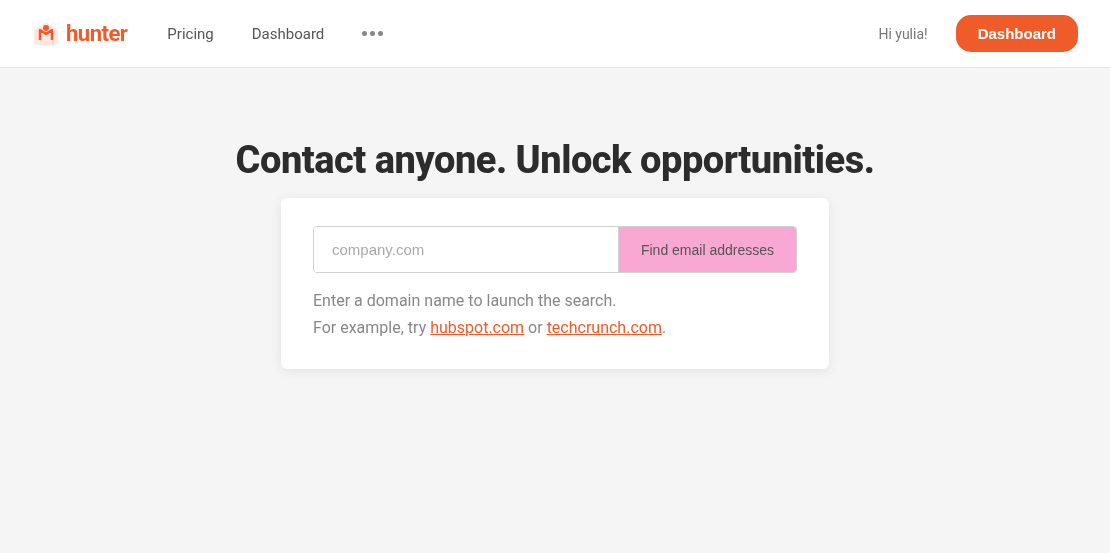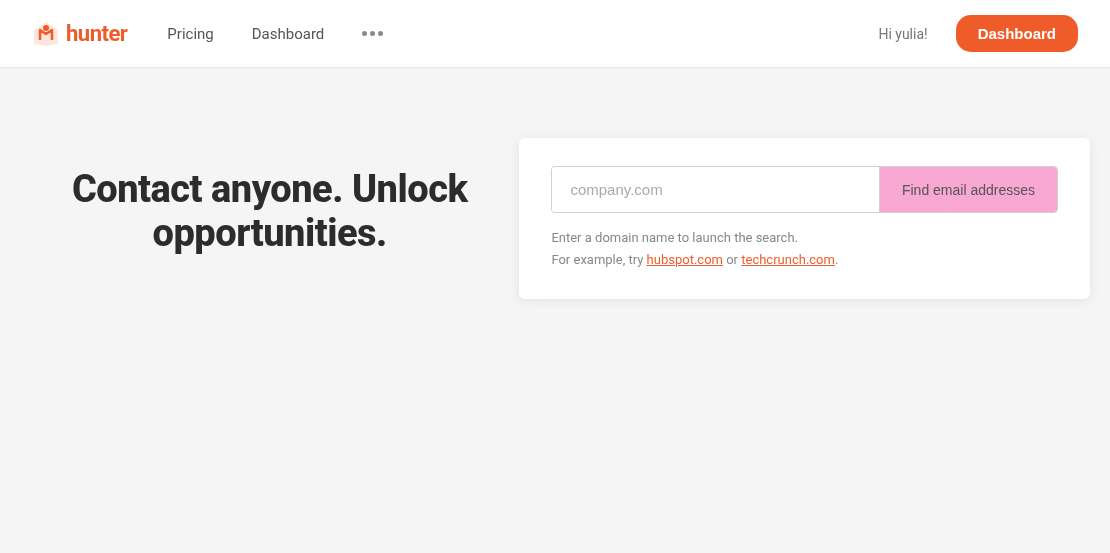--- a/index.html
+++ b/index.html
@@ -77,21 +77,21 @@
       padding: 10px 22px;
       font-size: 15px;
       font-weight: 600;
       cursor: pointer;
       text-align: center;
     }
 
     
     main {
       display: flex;
-      flex-direction: row;
+      flex-direction: column;
       align-items: center;
       padding: 70px 20px 40px;
       background: #f5f5f5;
     }
     .hero-title {
       font-size: 38px;
       font-weight: 800;
       color: #2c2c2c;
       text-align: center;
       margin-bottom: 16px;
@@ -104,21 +104,21 @@
       margin-bottom: 40px;
       font-weight: 400;
     }
 
     
     .search-card {
       background: #fff;
       border-radius: 6px;
       box-shadow: 0 2px 12px rgba(0,0,0,0.08);
       padding: 28px 32px 28px;
-      width: 712px;
+      width: 548px;
       max-width: 100%;
     }
     .search-input-row {
       display: flex;
       border: 1px solid #d0d0d0;
       border-radius: 4px;
       overflow: hidden;
       margin-bottom: 14px;
     }
     .domain-input {
@@ -140,21 +140,21 @@
       background: #f9a8d4;
       border: none;
       padding: 14px 22px;
       font-size: 14px;
       color: #555;
       cursor: pointer;
       white-space: nowrap;
       font-weight: 500;
     }
     .hint-text {
-      font-size: 13px;
+      font-size: 16px;
       color: #888;
       line-height: 1.7;
     }
     .hint-link {
       color: #f05b2a;
       text-decoration: underline;
       cursor: pointer;
     }
   </style>
 </head>

